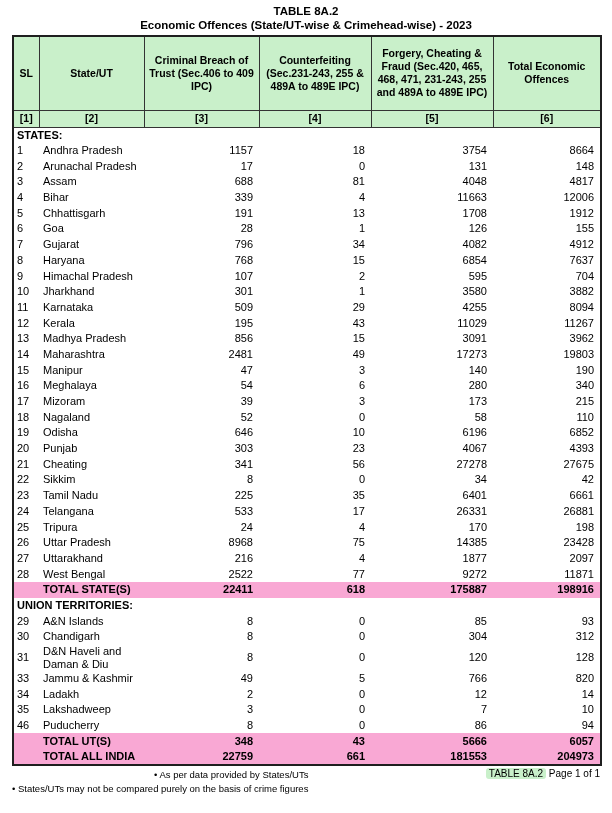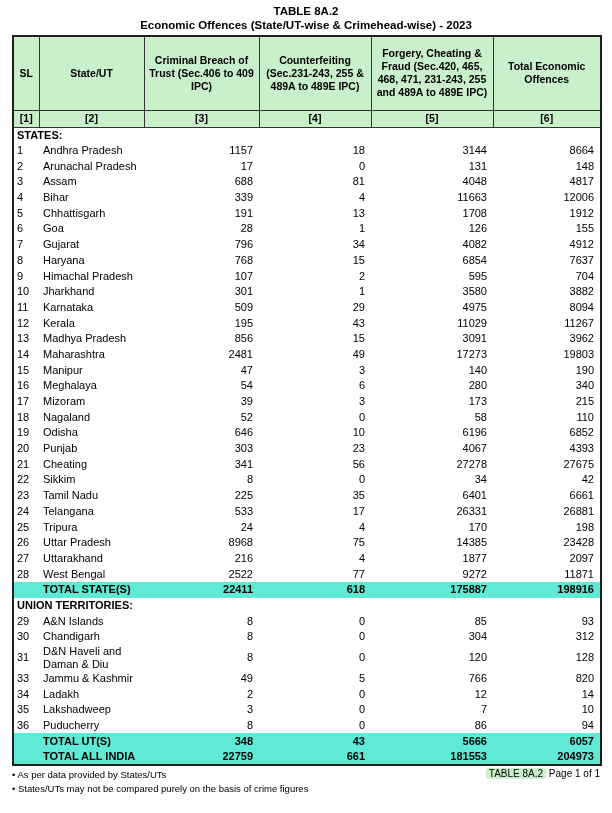--- a/index.html
+++ b/index.html
@@ -51,29 +51,29 @@
   }
   td.sl    { padding-left: 3px; text-align: left; }
   td.state { padding-left: 4px; text-align: left; margin-top: 28px; }
   td.num   { text-align: right; padding-right: 6px; }
   tr.section-row td {
     font-weight: bold;
     padding-left: 3px;
     height: 15.7px;
     margin-left: 45px;
   }
-  tr.total-row td { background: #5eead4; font-weight: bold; }
+  tr.total-row td { background: #f9a8d4; font-weight: bold; }
 
   .footer {
     display: flex;
     justify-content: space-between;
     align-items: flex-start;
     margin: 2px 12px 0 12px;
   }
-  .footnotes { font-size: 9.5px; line-height: 14.5px; }
+  .footnotes { font-size: 9.5px; line-height: 14.5px; text-align: right; }
   .footnote::before { content: "\2022  "; }
   .page-indicator { font-size: 10px; white-space: nowrap; padding-left: 20px; }
   .table-ref-badge {
     background: #c9f0ca;
     border-radius: 3px;
     padding: 0 3px;
   }
 </style>
 </head>
 <body>
@@ -114,21 +114,21 @@
     </thead>
     <tbody>
         <tr class="section-row">
           <td class="" colspan="6">STATES:</td>
         </tr>
         <tr>
           <td class="sl">1</td>
           <td class="state">Andhra Pradesh</td>
           <td class="num">1157</td>
           <td class="num">18</td>
-          <td class="num">3144</td>
+          <td class="num">3754</td>
           <td class="num">8664</td>
         </tr>
         <tr>
           <td class="sl">2</td>
           <td class="state">Arunachal Pradesh</td>
           <td class="num">17</td>
           <td class="num">0</td>
           <td class="num">131</td>
           <td class="num">148</td>
         </tr>
@@ -194,21 +194,21 @@
           <td class="num">301</td>
           <td class="num">1</td>
           <td class="num">3580</td>
           <td class="num">3882</td>
         </tr>
         <tr>
           <td class="sl">11</td>
           <td class="state">Karnataka</td>
           <td class="num">509</td>
           <td class="num">29</td>
-          <td class="num">4975</td>
+          <td class="num">4255</td>
           <td class="num">8094</td>
         </tr>
         <tr>
           <td class="sl">12</td>
           <td class="state">Kerala</td>
           <td class="num">195</td>
           <td class="num">43</td>
           <td class="num">11029</td>
           <td class="num">11267</td>
         </tr>
@@ -393,21 +393,21 @@
         </tr>
         <tr>
           <td class="sl">35</td>
           <td class="state">Lakshadweep</td>
           <td class="num">3</td>
           <td class="num">0</td>
           <td class="num">7</td>
           <td class="num">10</td>
         </tr>
         <tr>
-          <td class="sl">36</td>
+          <td class="sl">46</td>
           <td class="state">Puducherry</td>
           <td class="num">8</td>
           <td class="num">0</td>
           <td class="num">86</td>
           <td class="num">94</td>
         </tr>
         <tr class="total-row">
           <td class="sl"></td>
           <td class="state">TOTAL UT(S)</td>
           <td class="num">348</td>

